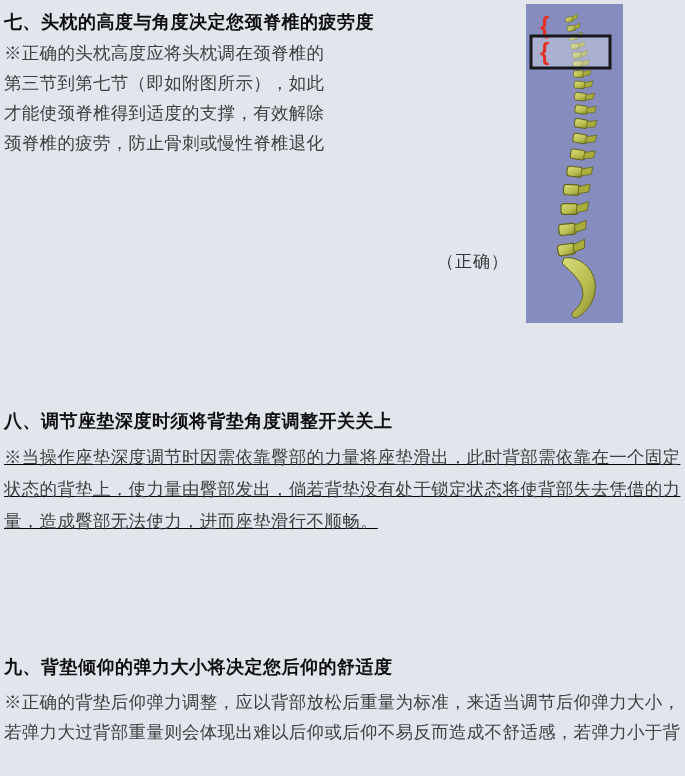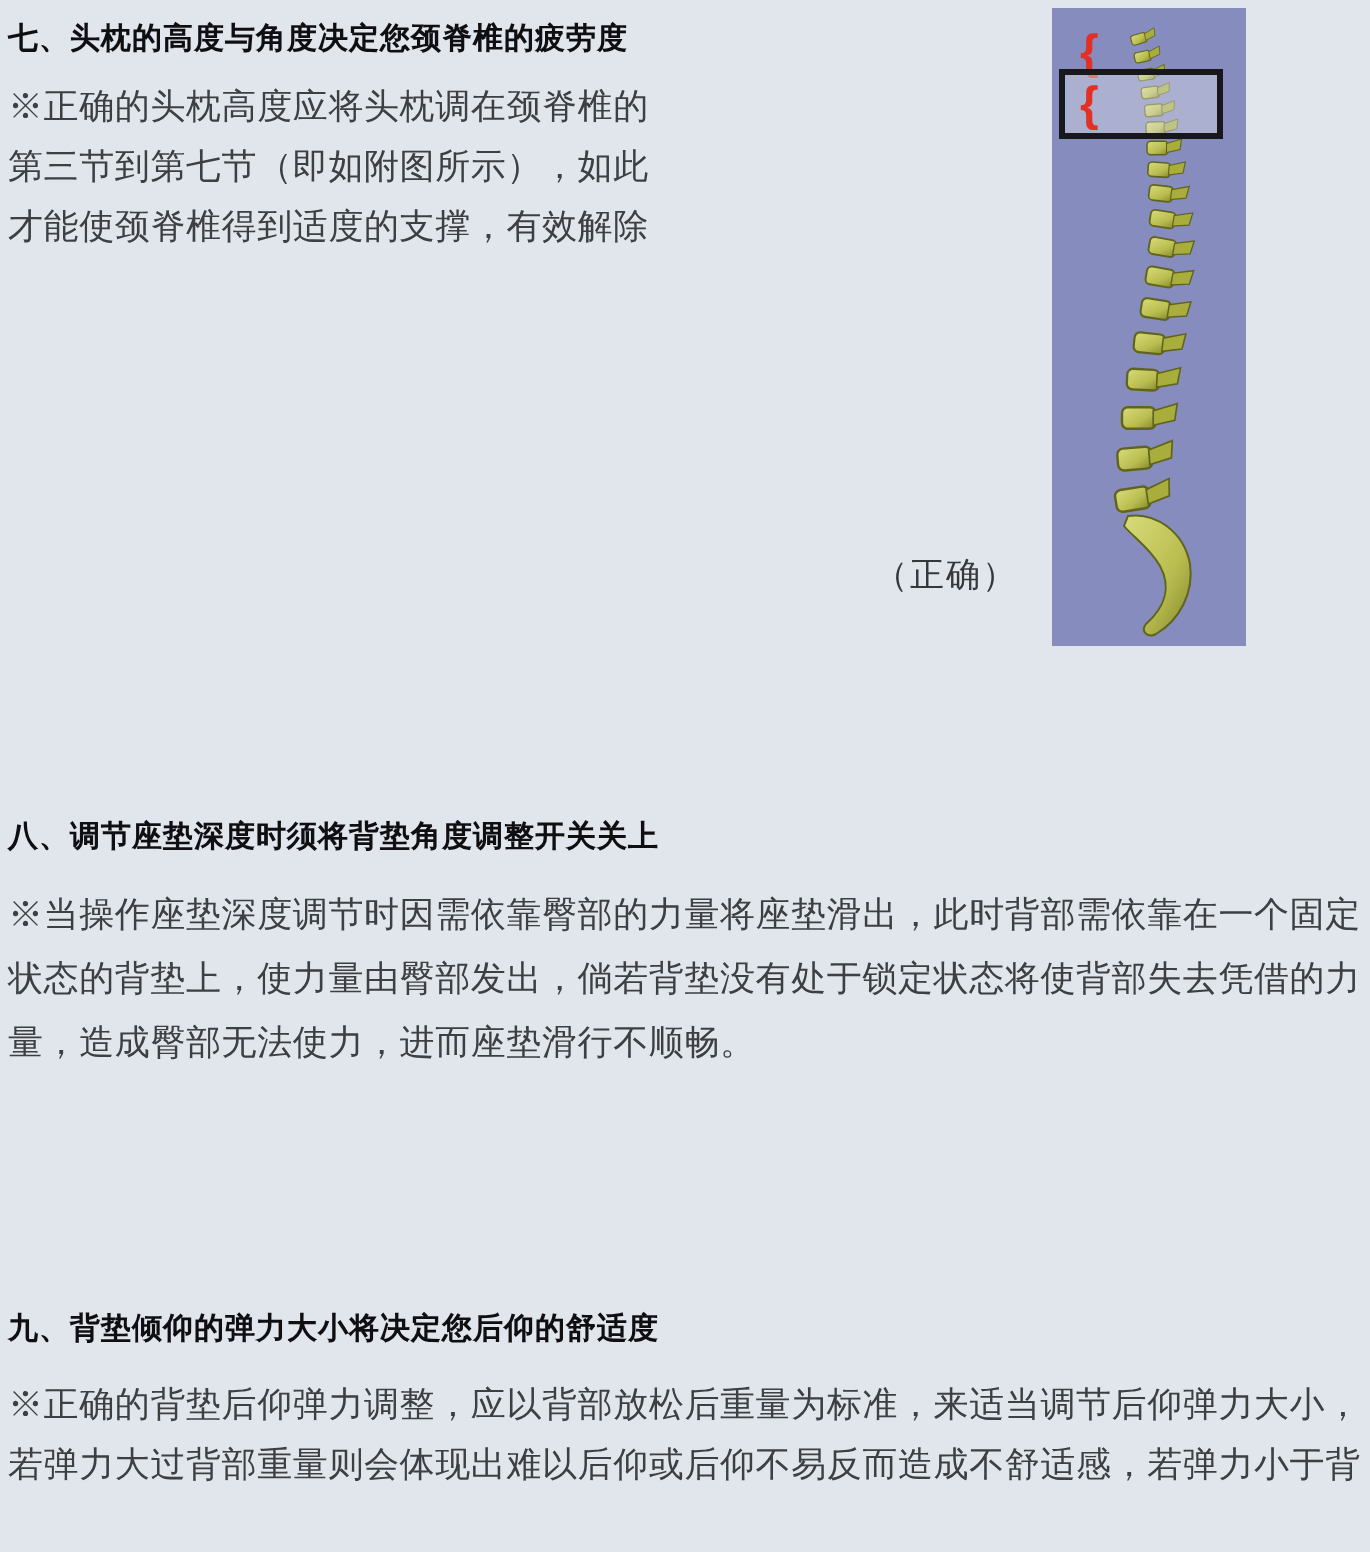--- a/index.html
+++ b/index.html
@@ -6,57 +6,58 @@
   body {
     width: 685px; height: 776px;
     background: #e1e5ec;
     font-family: "Liberation Sans", sans-serif;
     position: relative;
     overflow: hidden;
   }
   .abs { position: absolute; }
   .sec-heading {
     margin: 0;
-    font-size: 15px;
+    font-size: 18px;
     font-weight: bold;
     color: #0f0f12;
     letter-spacing: 0.5px;
     white-space: nowrap;
   }
   .bodytext .line {
     font-size: 17.5px;
     color: #3d4043;
     white-space: nowrap;
     letter-spacing: 0.3px;
   }
   .lh30 .line { line-height: 30px; }
   .lh32 .line { line-height: 32px; }
   #sec7-heading { left: 4px; top: 10px; }
   #sec7-body    { left: 4px; top: 38px; }
   #spine-figure { left: 526px; top: 4px; width: 97px; height: 319px; }
   #figure-caption {
-    left: 437px; top: 276px;
+    left: 437px; top: 250px;
     font-size: 17px; color: #35383b; letter-spacing: 1px;
     white-space: nowrap;
   }
   #sec8-heading { left: 4px; top: 409px; }
-  #sec8-body    { left: 4px; top: 441px; }
+  #sec8-body    { left: 4px; top: 441px; text-decoration: underline; }
   #sec9-heading { left: 4px; top: 655px; }
   #sec9-body    { left: 4px; top: 687px; }
   figure { margin: 0; }
   svg { display: block; }
 </style>
 </head>
 <body style="background: rgb(225, 229, 236);">
 
 <h2 class="abs sec-heading" id="sec7-heading">七、头枕的高度与角度决定您颈脊椎的疲劳度</h2>
 <div class="abs bodytext lh30" id="sec7-body">
   <div class="line">※正确的头枕高度应将头枕调在颈脊椎的</div>
   <div class="line">第三节到第七节（即如附图所示），如此</div>
   <div class="line">才能使颈脊椎得到适度的支撑，有效解除</div>
+  <div class="line">颈脊椎的疲劳，防止骨刺或慢性脊椎退化</div>
 </div>
 
 <figure class="abs" id="spine-figure">
   <svg width="97" height="319" viewBox="0 0 97 319">
     <defs>
       <linearGradient id="bone" x1="0" y1="0" x2="1" y2="1">
         <stop offset="0" stop-color="#d8dc7a"></stop>
         <stop offset="0.6" stop-color="#b9bd4f"></stop>
         <stop offset="1" stop-color="#82872a"></stop>
       </linearGradient>

